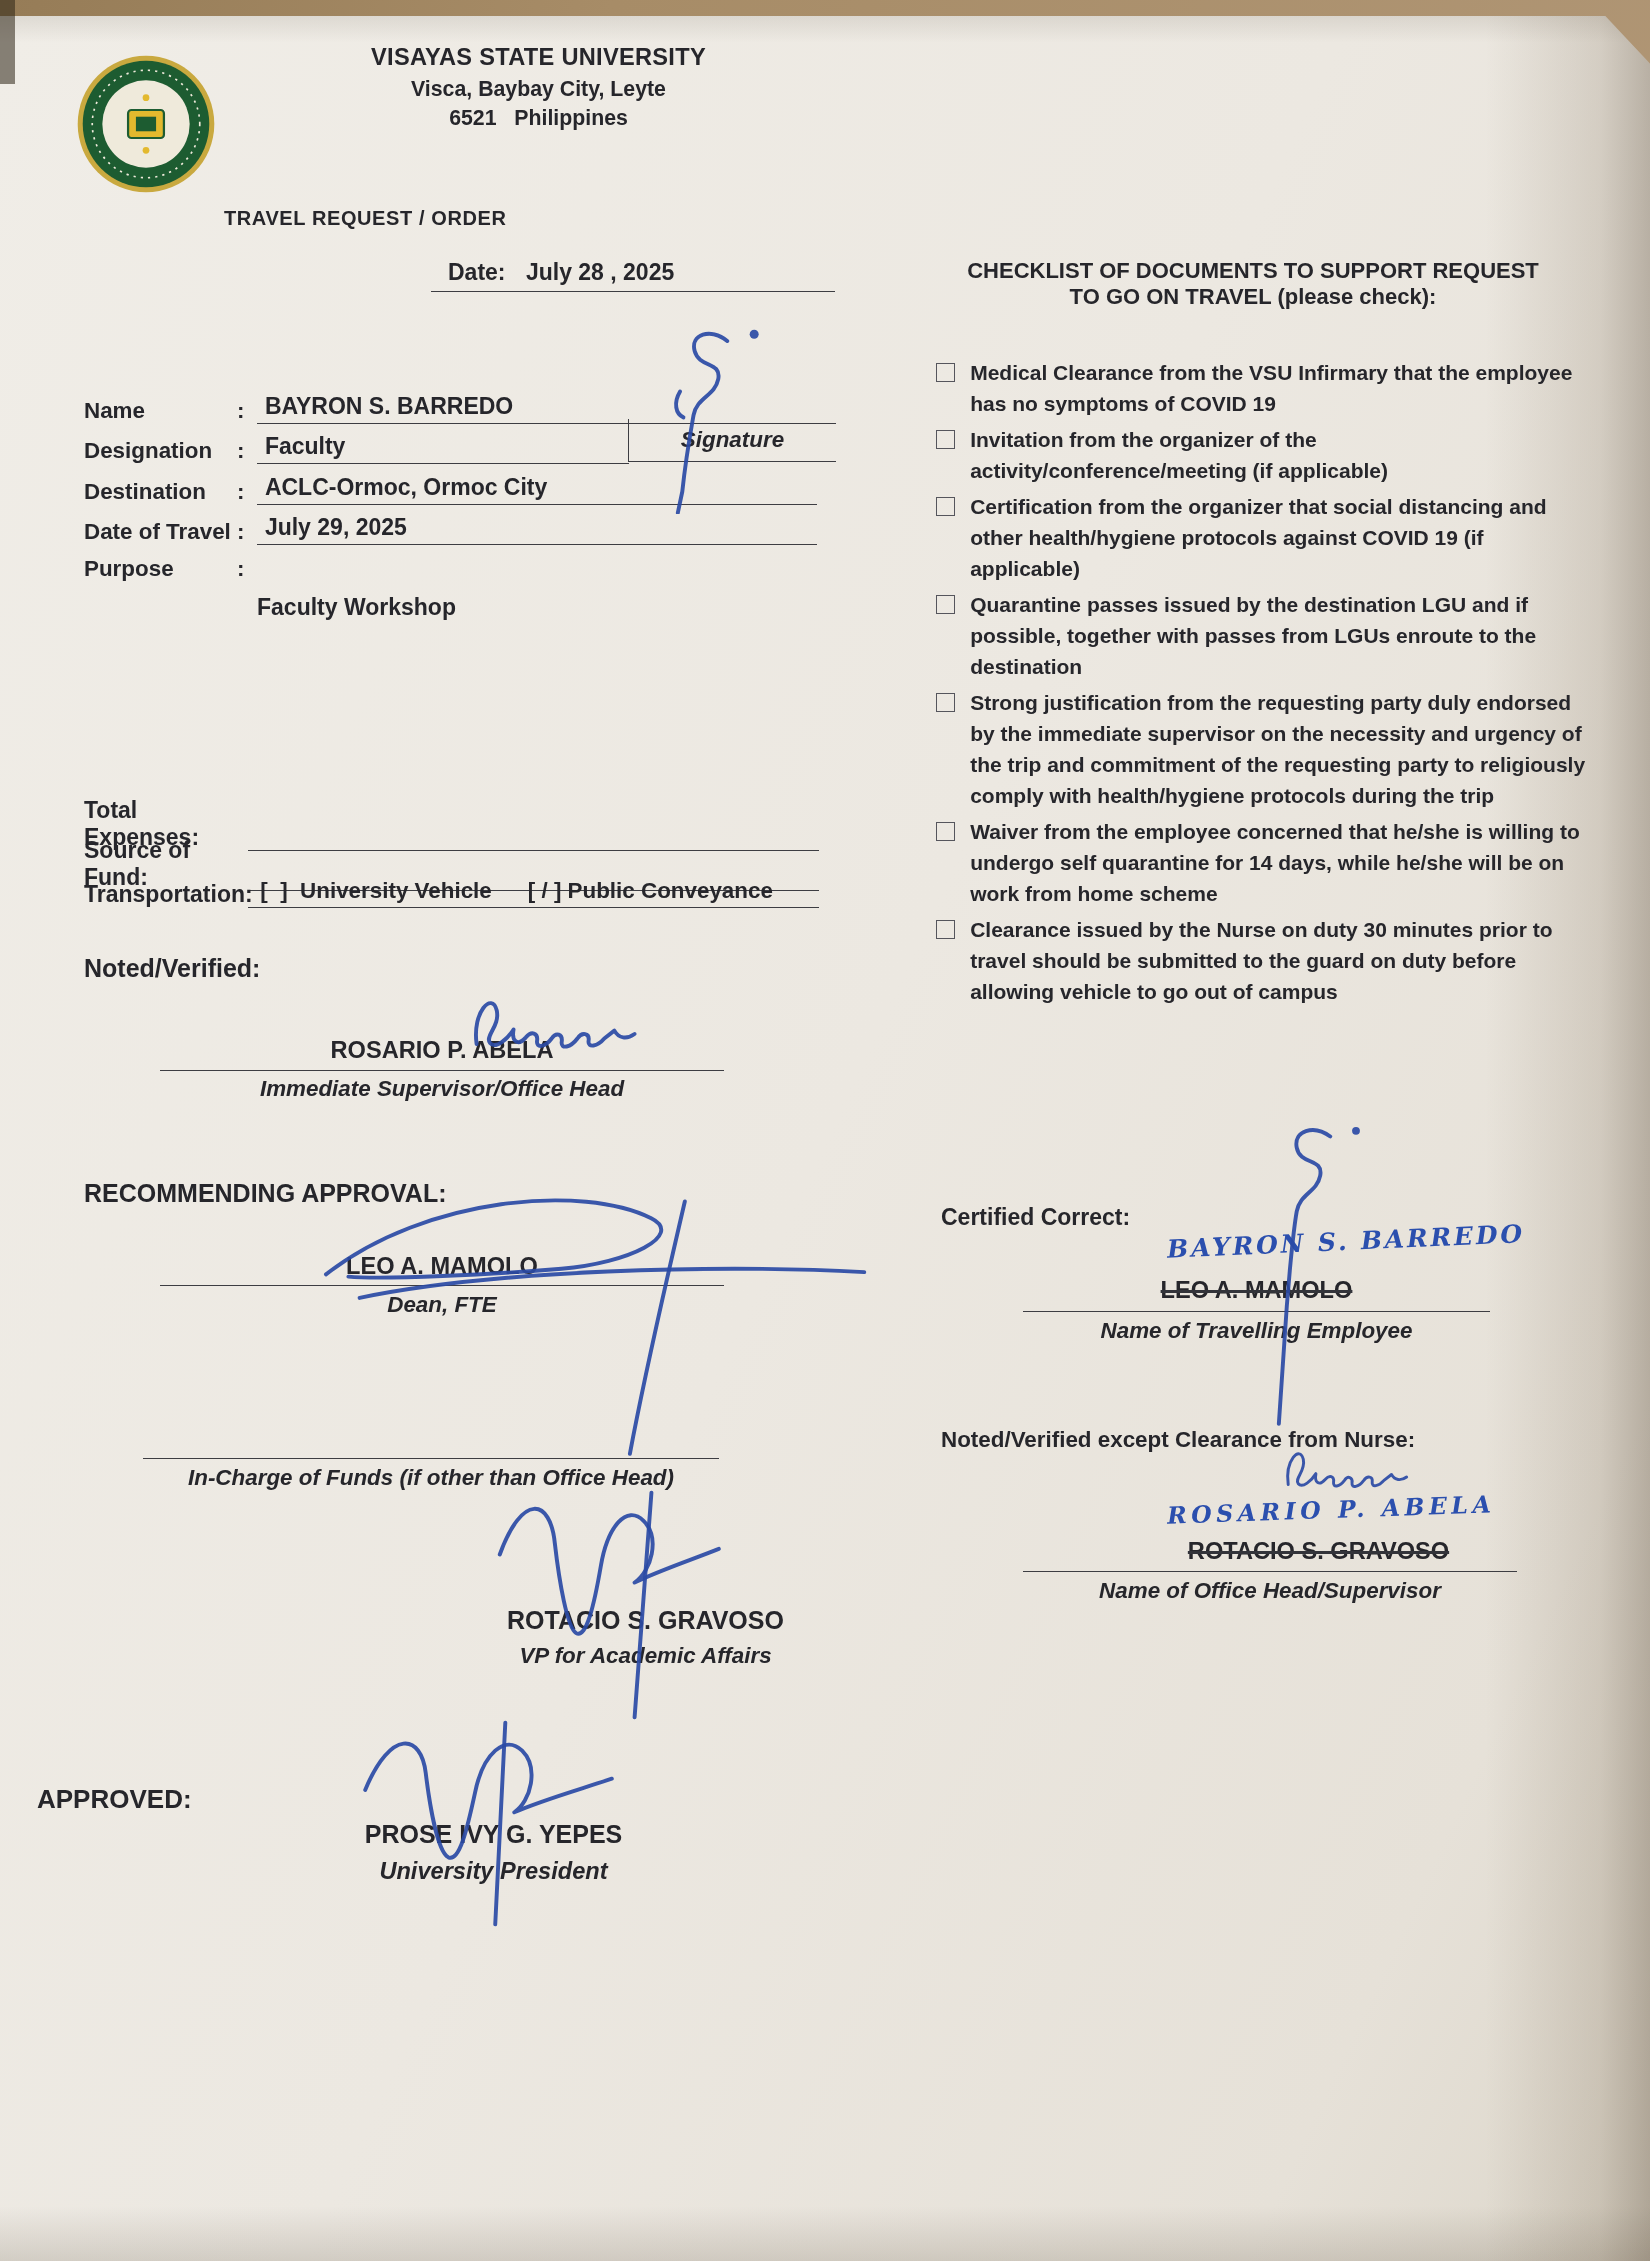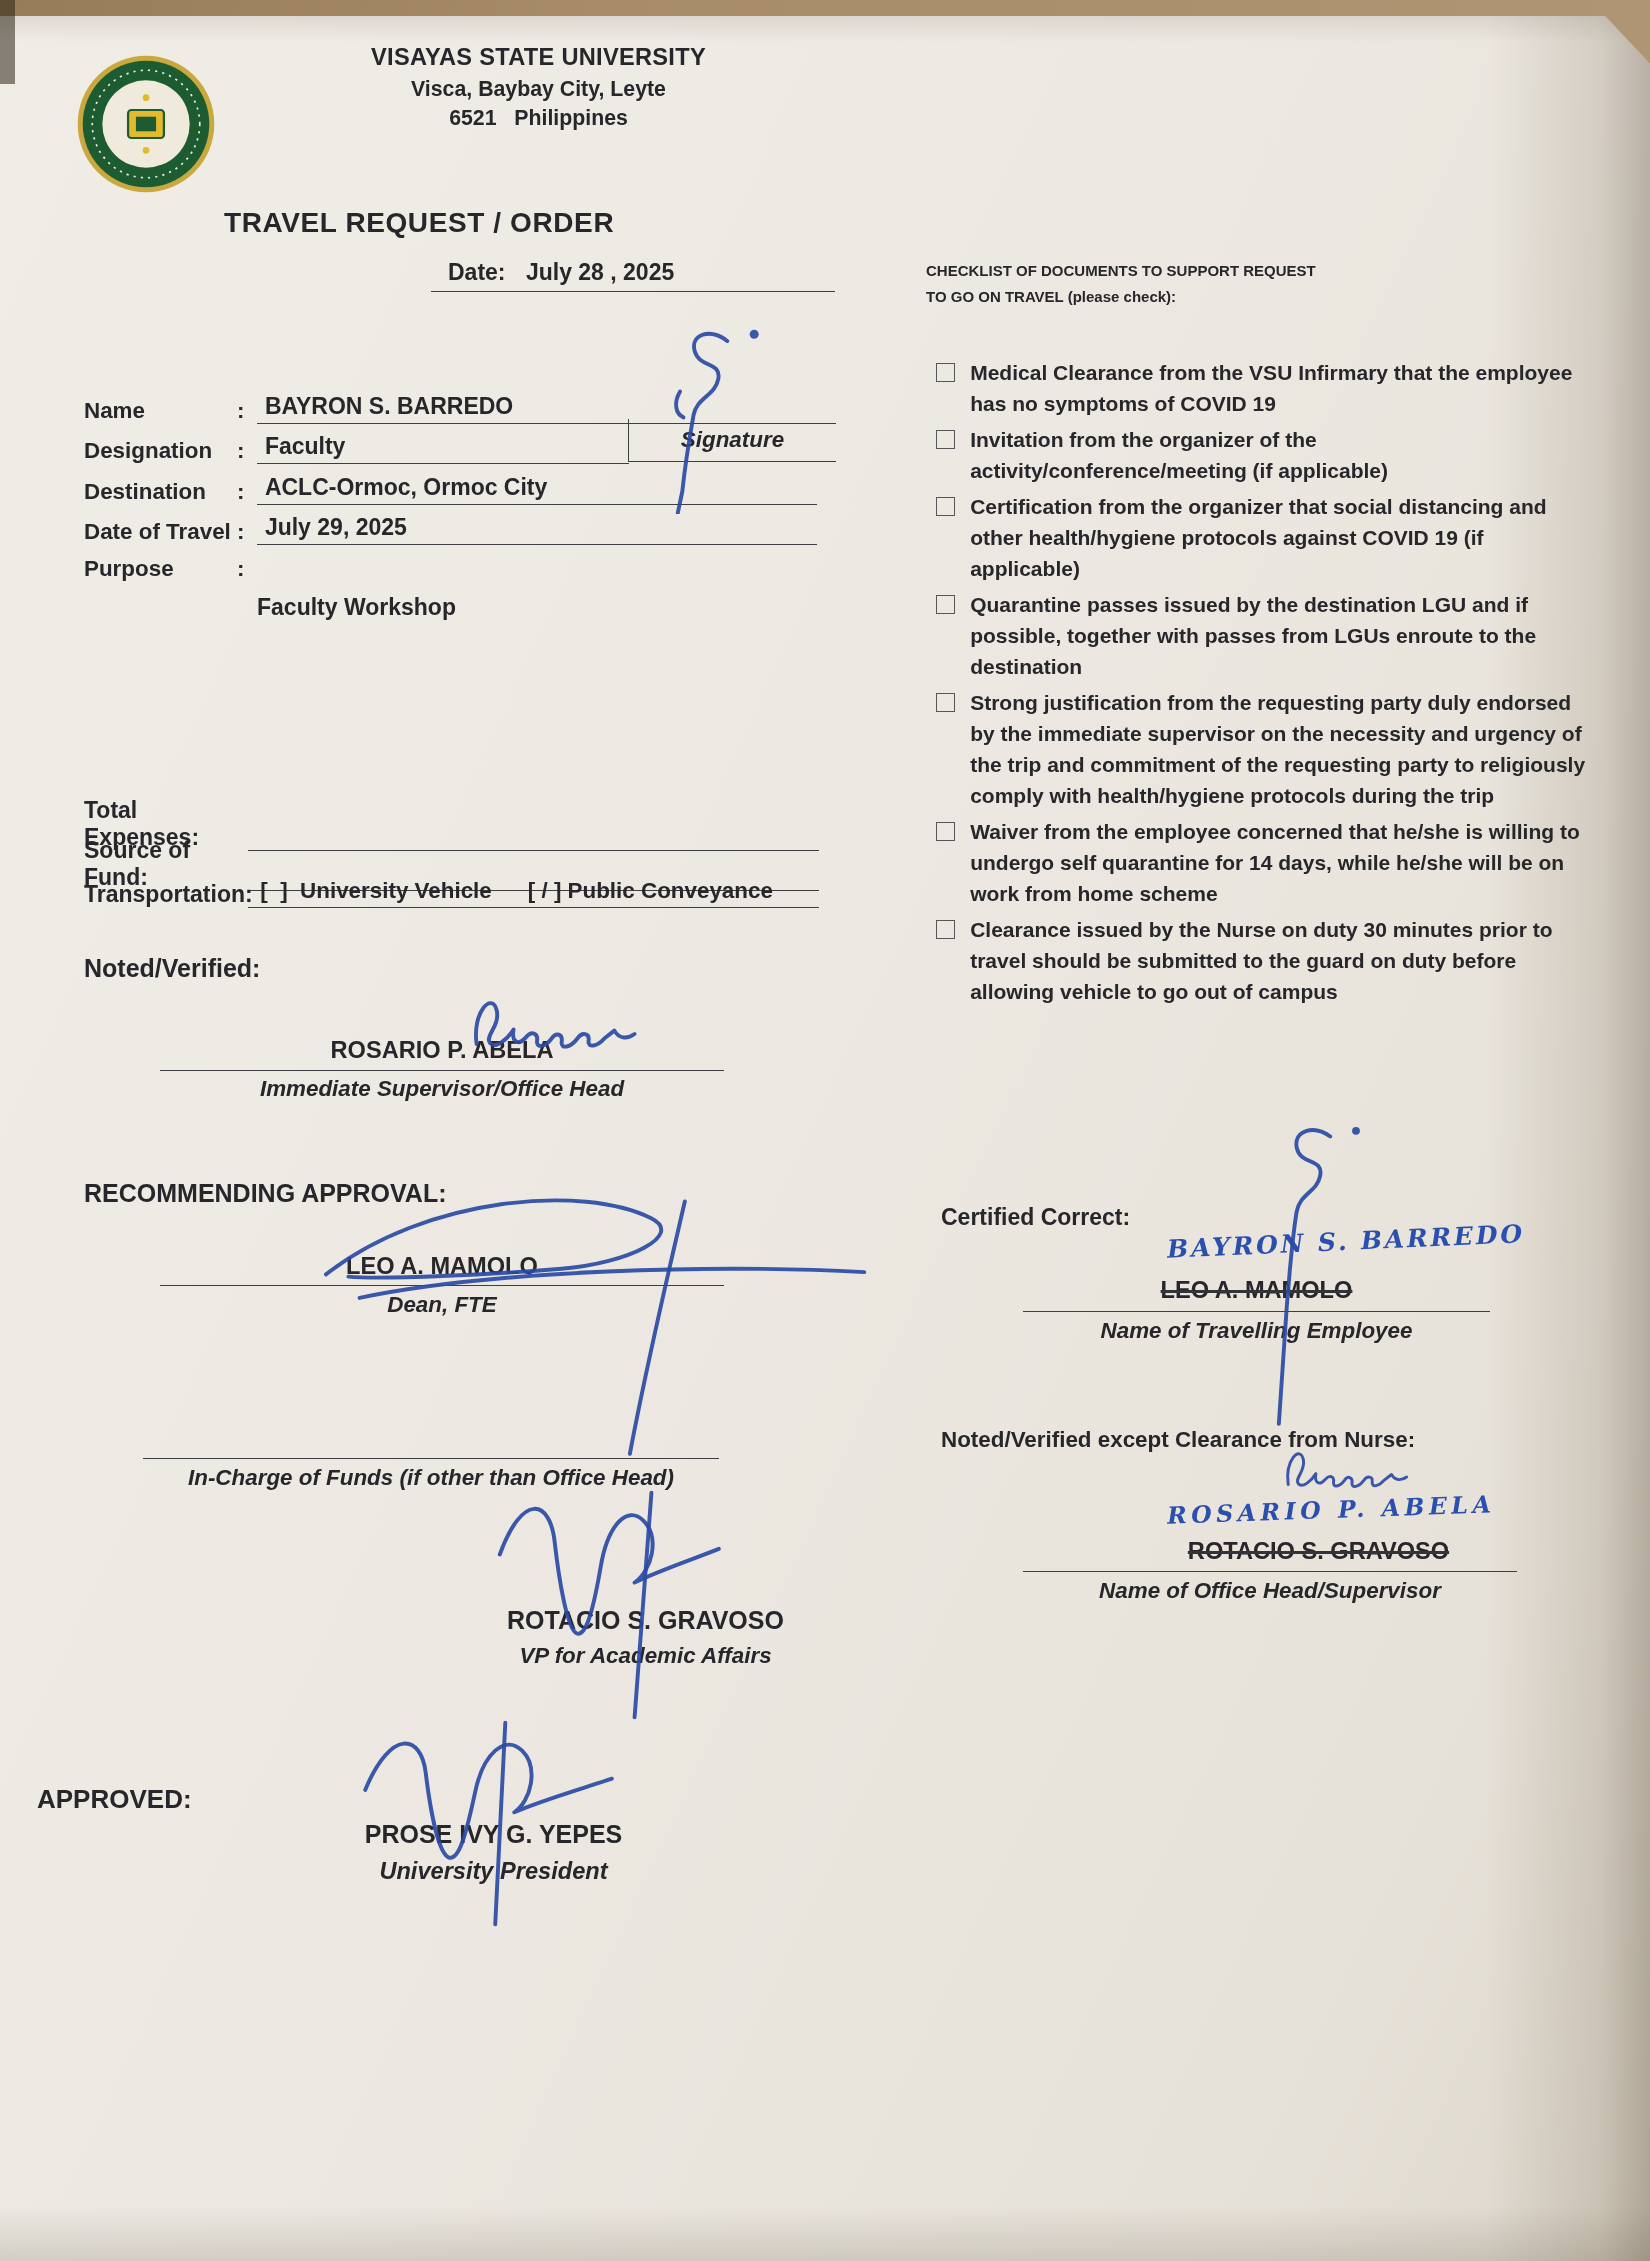--- a/index.html
+++ b/index.html
@@ -27,21 +27,21 @@
 
   .abs { position:absolute; }
 
   
   .seal { left:76px; top:54px; width:140px; height:140px; }
   .uni-block { left:314px; top:44px; width:449px; text-align:center; }
   .uni-name { font-size:23.6px; font-weight:700; letter-spacing:0.3px; }
   .uni-addr { font-size:21.3px; font-weight:700; margin-top:5.6px; }
   .uni-addr2 { font-size:21.3px; font-weight:700; margin-top:4.5px; white-space:pre; }
 
-  .doc-title { left:224px; top:207px; font-size:28px; font-weight:700; letter-spacing:0.6px; }
+  .doc-title { left:224px; top:207px; font-size:20px; font-weight:700; letter-spacing:0.6px; }
 
   .date-line { left:431px; top:259px; width:404px; border-bottom:1.7px solid #3d3d42; padding:0 0 4.5px 17px; font-size:23px; font-weight:700; }
   .date-line .v { margin-left:14px; }
 
   
   .frow { position:absolute; left:84px; display:flex; align-items:flex-end; }
   .frow .lab { width:153px; font-size:22.4px; font-weight:700; }
   .frow .col { width:20px; font-size:22.4px; font-weight:700; }
   .frow .val { border-bottom:1.7px solid #3d3d42; padding:0 0 2.8px 7.9px; font-size:23px; font-weight:700; }
   .w1030 { width:579px; } .w660 { width:372px; } .w996 { width:560px; }
@@ -62,21 +62,21 @@
 
   
   .sect { font-size:25px; font-weight:700; }
   .nameblk { position:absolute; text-align:center; font-size:23.6px; font-weight:700; }
   .rule { position:absolute; border-top:1.7px solid #3d3d42; }
   .cap { position:absolute; text-align:center; font-size:22.4px; font-weight:700; font-style:italic; }
 
   .struck { text-decoration:line-through; text-decoration-thickness:2.8px; text-decoration-color:#33343a; }
 
   
-  .ck-title { left:926px; top:258px; width:654px; text-align:left; font-size:15px; font-weight:700; line-height:26px; }
+  .ck-title { left:926px; top:258px; width:654px; text-align:center; font-size:22px; font-weight:700; line-height:26px; }
   .checklist { left:936px; top:357px; width:654px; list-style:none; margin:0; padding:0; }
   .checklist li { display:flex; gap:15.7px; margin-bottom:5px; }
   .cb { flex:0 0 auto; width:18.5px; height:18.5px; border:1.7px solid #55555c; margin-top:6.2px; }
   .ck-text { font-size:21px; font-weight:700; line-height:31px; }
 
   .hand {
     position:absolute; color:#2b4fae; font-family:"DejaVu Serif", serif;
     font-style:italic; font-weight:600; letter-spacing:2.8px; white-space:nowrap;
   }
 

